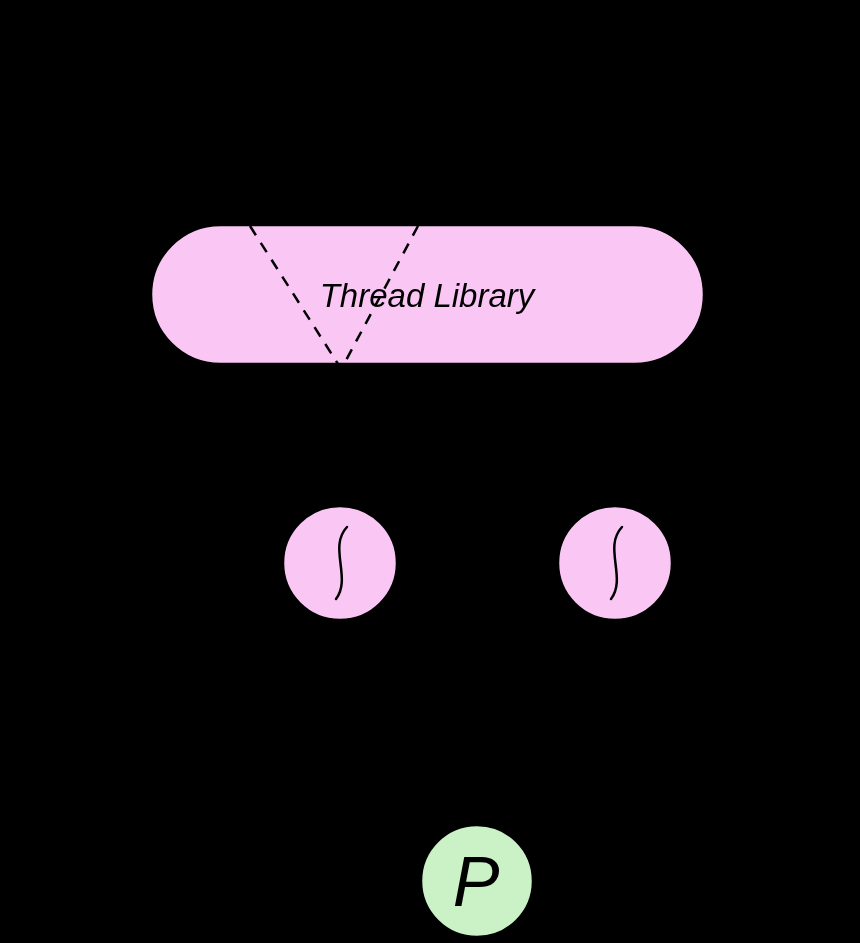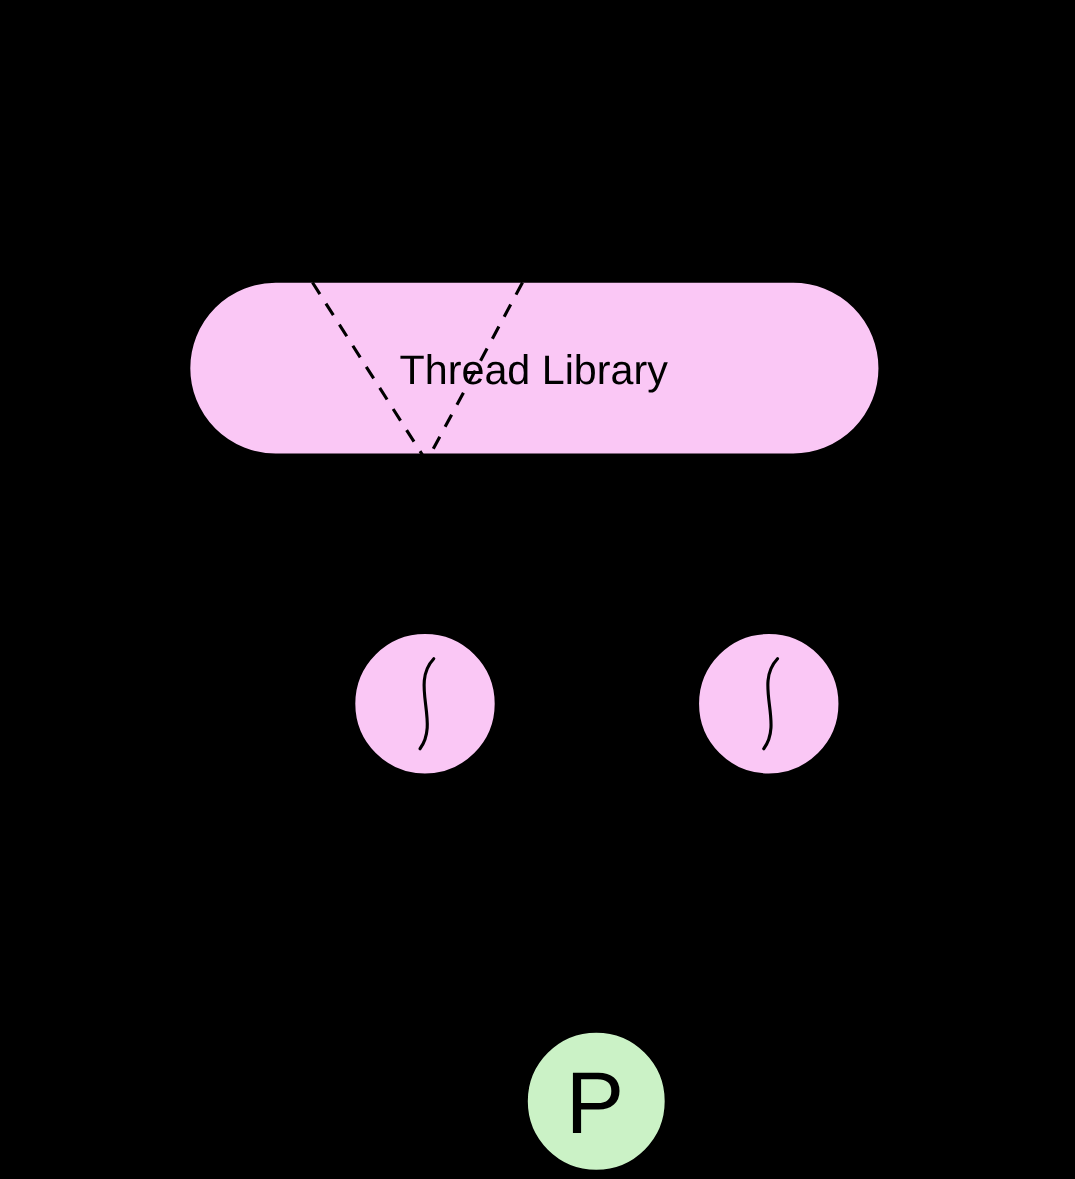--- a/index.html
+++ b/index.html
@@ -6,20 +6,21 @@
     margin: 0;
     padding: 0;
     background: var(--background, #000000);
   }
   .canvas {
     position: relative;
     width: 740px;
     height: 943px;
     background: var(--background, #000000);
     overflow: hidden;
+    font-style: italic;
   }
   svg { display: block; }
   .node-outline {
     stroke: var(--stroke, #000000);
     stroke-width: 2.5;
   }
   .dashed-line {
     stroke: var(--stroke, #000000);
     stroke-width: 2.5;
     stroke-dasharray: 11 9;

